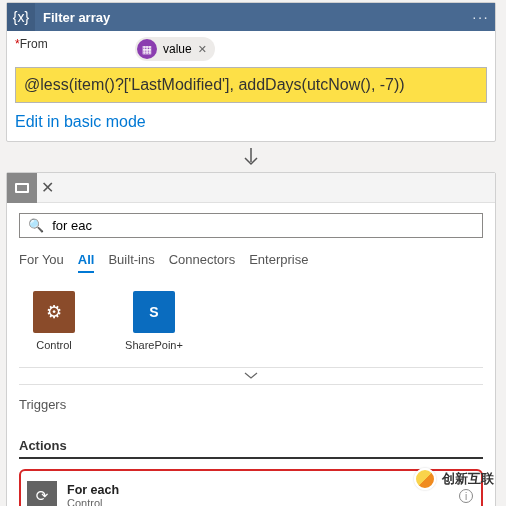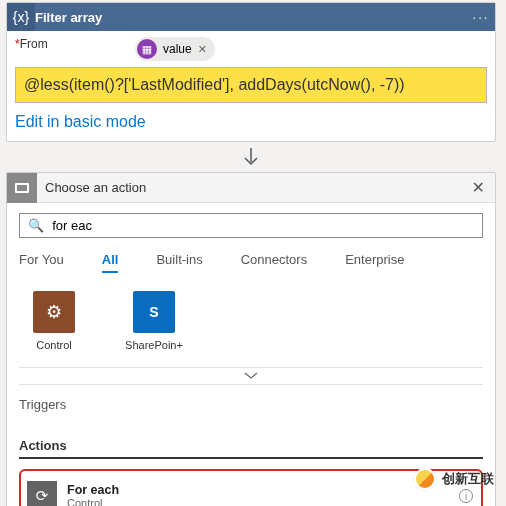--- a/index.html
+++ b/index.html
@@ -4,21 +4,21 @@
 <style>
   * { box-sizing: border-box; margin: 0; padding: 0; font-family: "Segoe UI", Arial, sans-serif; }
   body { background: #f3f2f1; width: 506px; height: 506px; overflow: hidden; position: relative; }
 
   .outer { padding: 2px 10px 0 6px; }
 
   
   .card { background: #fff; border: 1px solid #d0d0d0; border-radius: 2px; }
   .filter-header { display:flex; align-items:center; background:#486991; color:#fff; height:28px; padding:0 6px 0 0; }
   .filter-icon { width:28px; height:28px; background:#3f5d82; display:flex; align-items:center; justify-content:center; font-size:14px; color:#fff; }
-  .filter-title { flex:1; font-size:13px; font-weight:600; }
+  .filter-title { flex:1; padding-left:8px; font-size:13px; font-weight:600; }
   .dots { font-size:14px; letter-spacing:1px; color:#e0e6ee; cursor:pointer; }
 
   .filter-body { padding:6px 8px 10px 8px; }
   .row { display:flex; align-items:flex-start; margin-bottom:6px; }
   .from-label { width:120px; font-size:12px; color:#333; }
   .req { color:#c00; }
   .value-chip { display:inline-flex; align-items:center; background:#edebe9; border-radius:14px; padding:2px 8px 2px 2px; font-size:12px; }
   .value-chip .vc-icon { width:20px; height:20px; border-radius:50%; background:#8b3db0; color:#fff; display:flex; align-items:center; justify-content:center; font-size:11px; margin-right:6px; }
   .value-chip .x { margin-left:6px; color:#666; font-size:11px; cursor:pointer; }
 
@@ -35,21 +35,21 @@
   .choose-icon-inner { width:14px; height:10px; border:2px solid #fff; border-radius:1px; }
   .choose-title { flex:1; padding-left:8px; font-size:13px; color:#333; }
   .close-x { font-size:16px; color:#555; cursor:pointer; padding:0 4px; }
 
   .choose-body { padding:10px 12px 8px 12px; }
 
   .search-row { display:flex; align-items:center; border:1px solid #8a8886; padding:4px 8px; }
   .search-row .sicon { color:#555; font-size:13px; margin-right:8px; }
   .search-row input { border:none; outline:none; font-size:13px; flex:1; }
 
-  .cat-tabs { display:flex; gap:38px; margin-top:14px; font-size:13px; }
+  .cat-tabs { display:flex; gap:14px; margin-top:14px; font-size:13px; }
   .cat-tab { color:#555; padding-bottom:4px; cursor:pointer; }
   .cat-tab.active { color:#0078d4; border-bottom:2px solid #0078d4; font-weight:600; }
 
   .conn-row { display:flex; gap:30px; margin-top:18px; }
   .conn-item { text-align:center; width:70px; font-size:11px; color:#333; cursor:pointer; }
   .conn-box { width:42px; height:42px; margin:0 auto 6px auto; display:flex; align-items:center; justify-content:center; color:#fff; font-size:18px; border-radius:2px; }
   .conn-control { background:#8a4b2a; }
   .conn-sp { background:#0a6cbf; font-size:14px; font-weight:600; }
 
   .expander { border:1px solid #e0e0e0; border-left:none; border-right:none; margin-top:16px; text-align:center; padding:2px 0; color:#666; font-size:11px; cursor:pointer; }
@@ -101,21 +101,20 @@
     <svg width="18" height="20" viewBox="0 0 18 20">
         <path d="M9 0 v14 M3 10 l6 6 l6 -6" stroke="#555" stroke-width="1.5" fill="none"></path>
       </svg>
   </div>
 
   <div class="card">
     <div class="choose-header">
       <div class="choose-icon">
           <div class="choose-icon-inner"></div>
         </div>
-      <div class="choose-title">Choose an action</div>
       <div class="close-x">✕</div>
     </div>
     <div class="choose-body">
       <div class="search-row">
         <span class="sicon">🔍</span>
         <input type="text" value="for eac" style="">
       </div>
 
       <div class="cat-tabs">
         <div class="cat-tab">For You</div>

